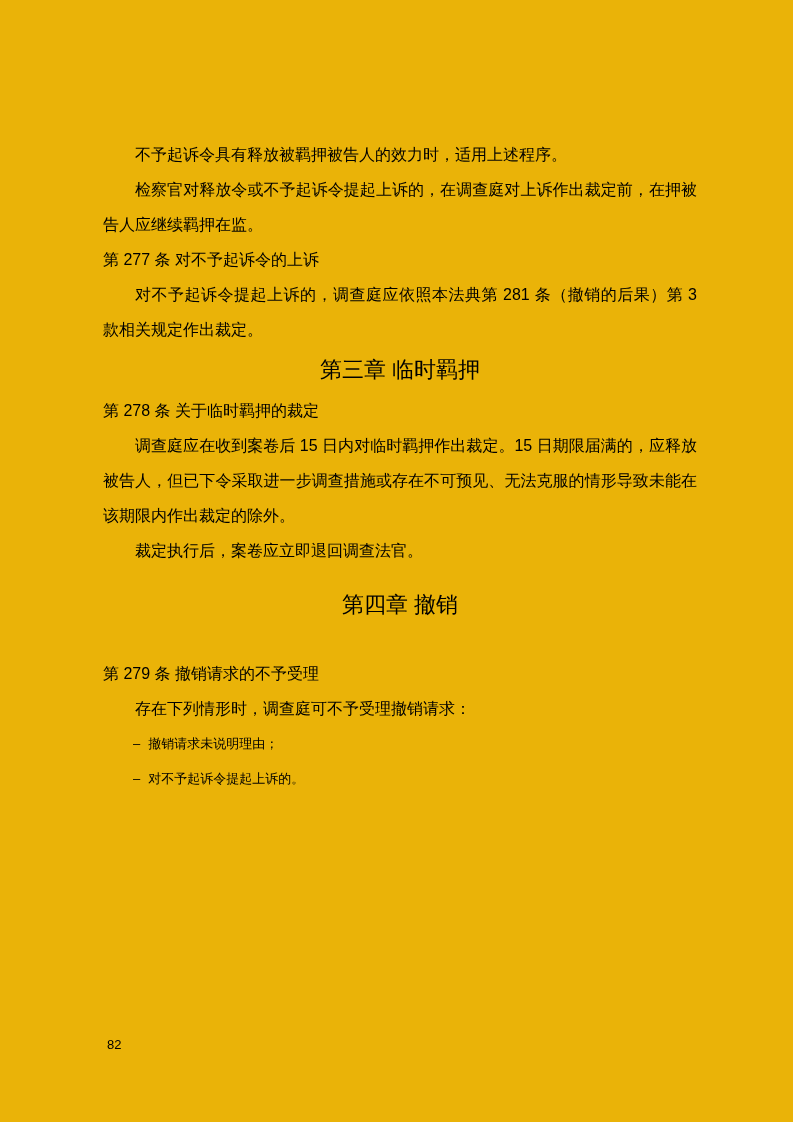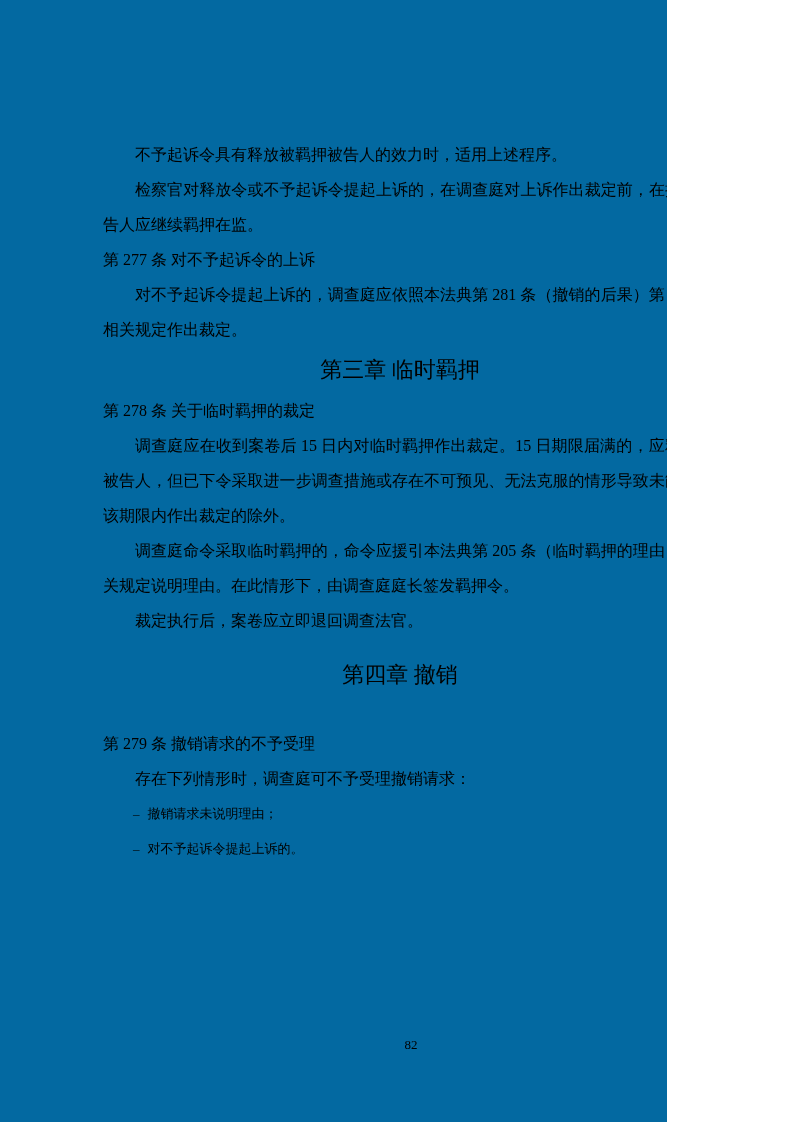--- a/index.html
+++ b/index.html
@@ -2,25 +2,25 @@
 <html><head>
 <meta charset="utf-8">
 <style>
   html, body {
     margin: 0;
     padding: 0;
     background: #ffffff;
   }
   .page {
     position: relative;
-    width: 667px;
+    width: 793px;
     height: 1122px;
-    background: #0369a1;
+    background: #eab308;
     color: #000000;
-    font-family: Liberation Serif, serif;
+    font-family: Liberation Sans, sans-serif;
     overflow: hidden;
   }
   .content {
     position: absolute;
     left: 103px;
     top: 137px;
     width: 594px;
   }
   .content p,
   .content h2,
@@ -60,23 +60,23 @@
     line-height: 35px;
     text-align: left;
     text-indent: 30px;
   }
   .list-item .marker {
     margin-right: 8px;
   }
   .page-number {
     position: absolute;
     top: 1037px;
-    left: 114px;
+    left: 107px;
     width: 594px;
-    text-align: center;
+    text-align: left;
     font-size: 13px;
     line-height: 16px;
   }
 </style>
 </head>
 <body>
 
 <div class="page">
   <div class="content">
 
@@ -87,21 +87,20 @@
     <h3 class="article-heading">第 277 条 对不予起诉令的上诉</h3>
 
     <p class="body-para">对不予起诉令提起上诉的，调查庭应依照本法典第 281 条（撤销的后果）第 3 款相关规定作出裁定。</p>
 
     <h2 class="chapter-heading">第三章 临时羁押</h2>
 
     <h3 class="article-heading">第 278 条 关于临时羁押的裁定</h3>
 
     <p class="body-para">调查庭应在收到案卷后 15 日内对临时羁押作出裁定。15 日期限届满的，应释放被告人，但已下令采取进一步调查措施或存在不可预见、无法克服的情形导致未能在该期限内作出裁定的除外。</p>
 
-    <p class="body-para">调查庭命令采取临时羁押的，命令应援引本法典第 205 条（临时羁押的理由）相关规定说明理由。在此情形下，由调查庭庭长签发羁押令。</p>
 
     <p class="body-para">裁定执行后，案卷应立即退回调查法官。</p>
 
     <h2 class="chapter-heading tight">第四章 撤销</h2>
 
     <h3 class="article-heading">第 279 条 撤销请求的不予受理</h3>
 
     <p class="body-para">存在下列情形时，调查庭可不予受理撤销请求：</p>
 
     <p class="list-item">

